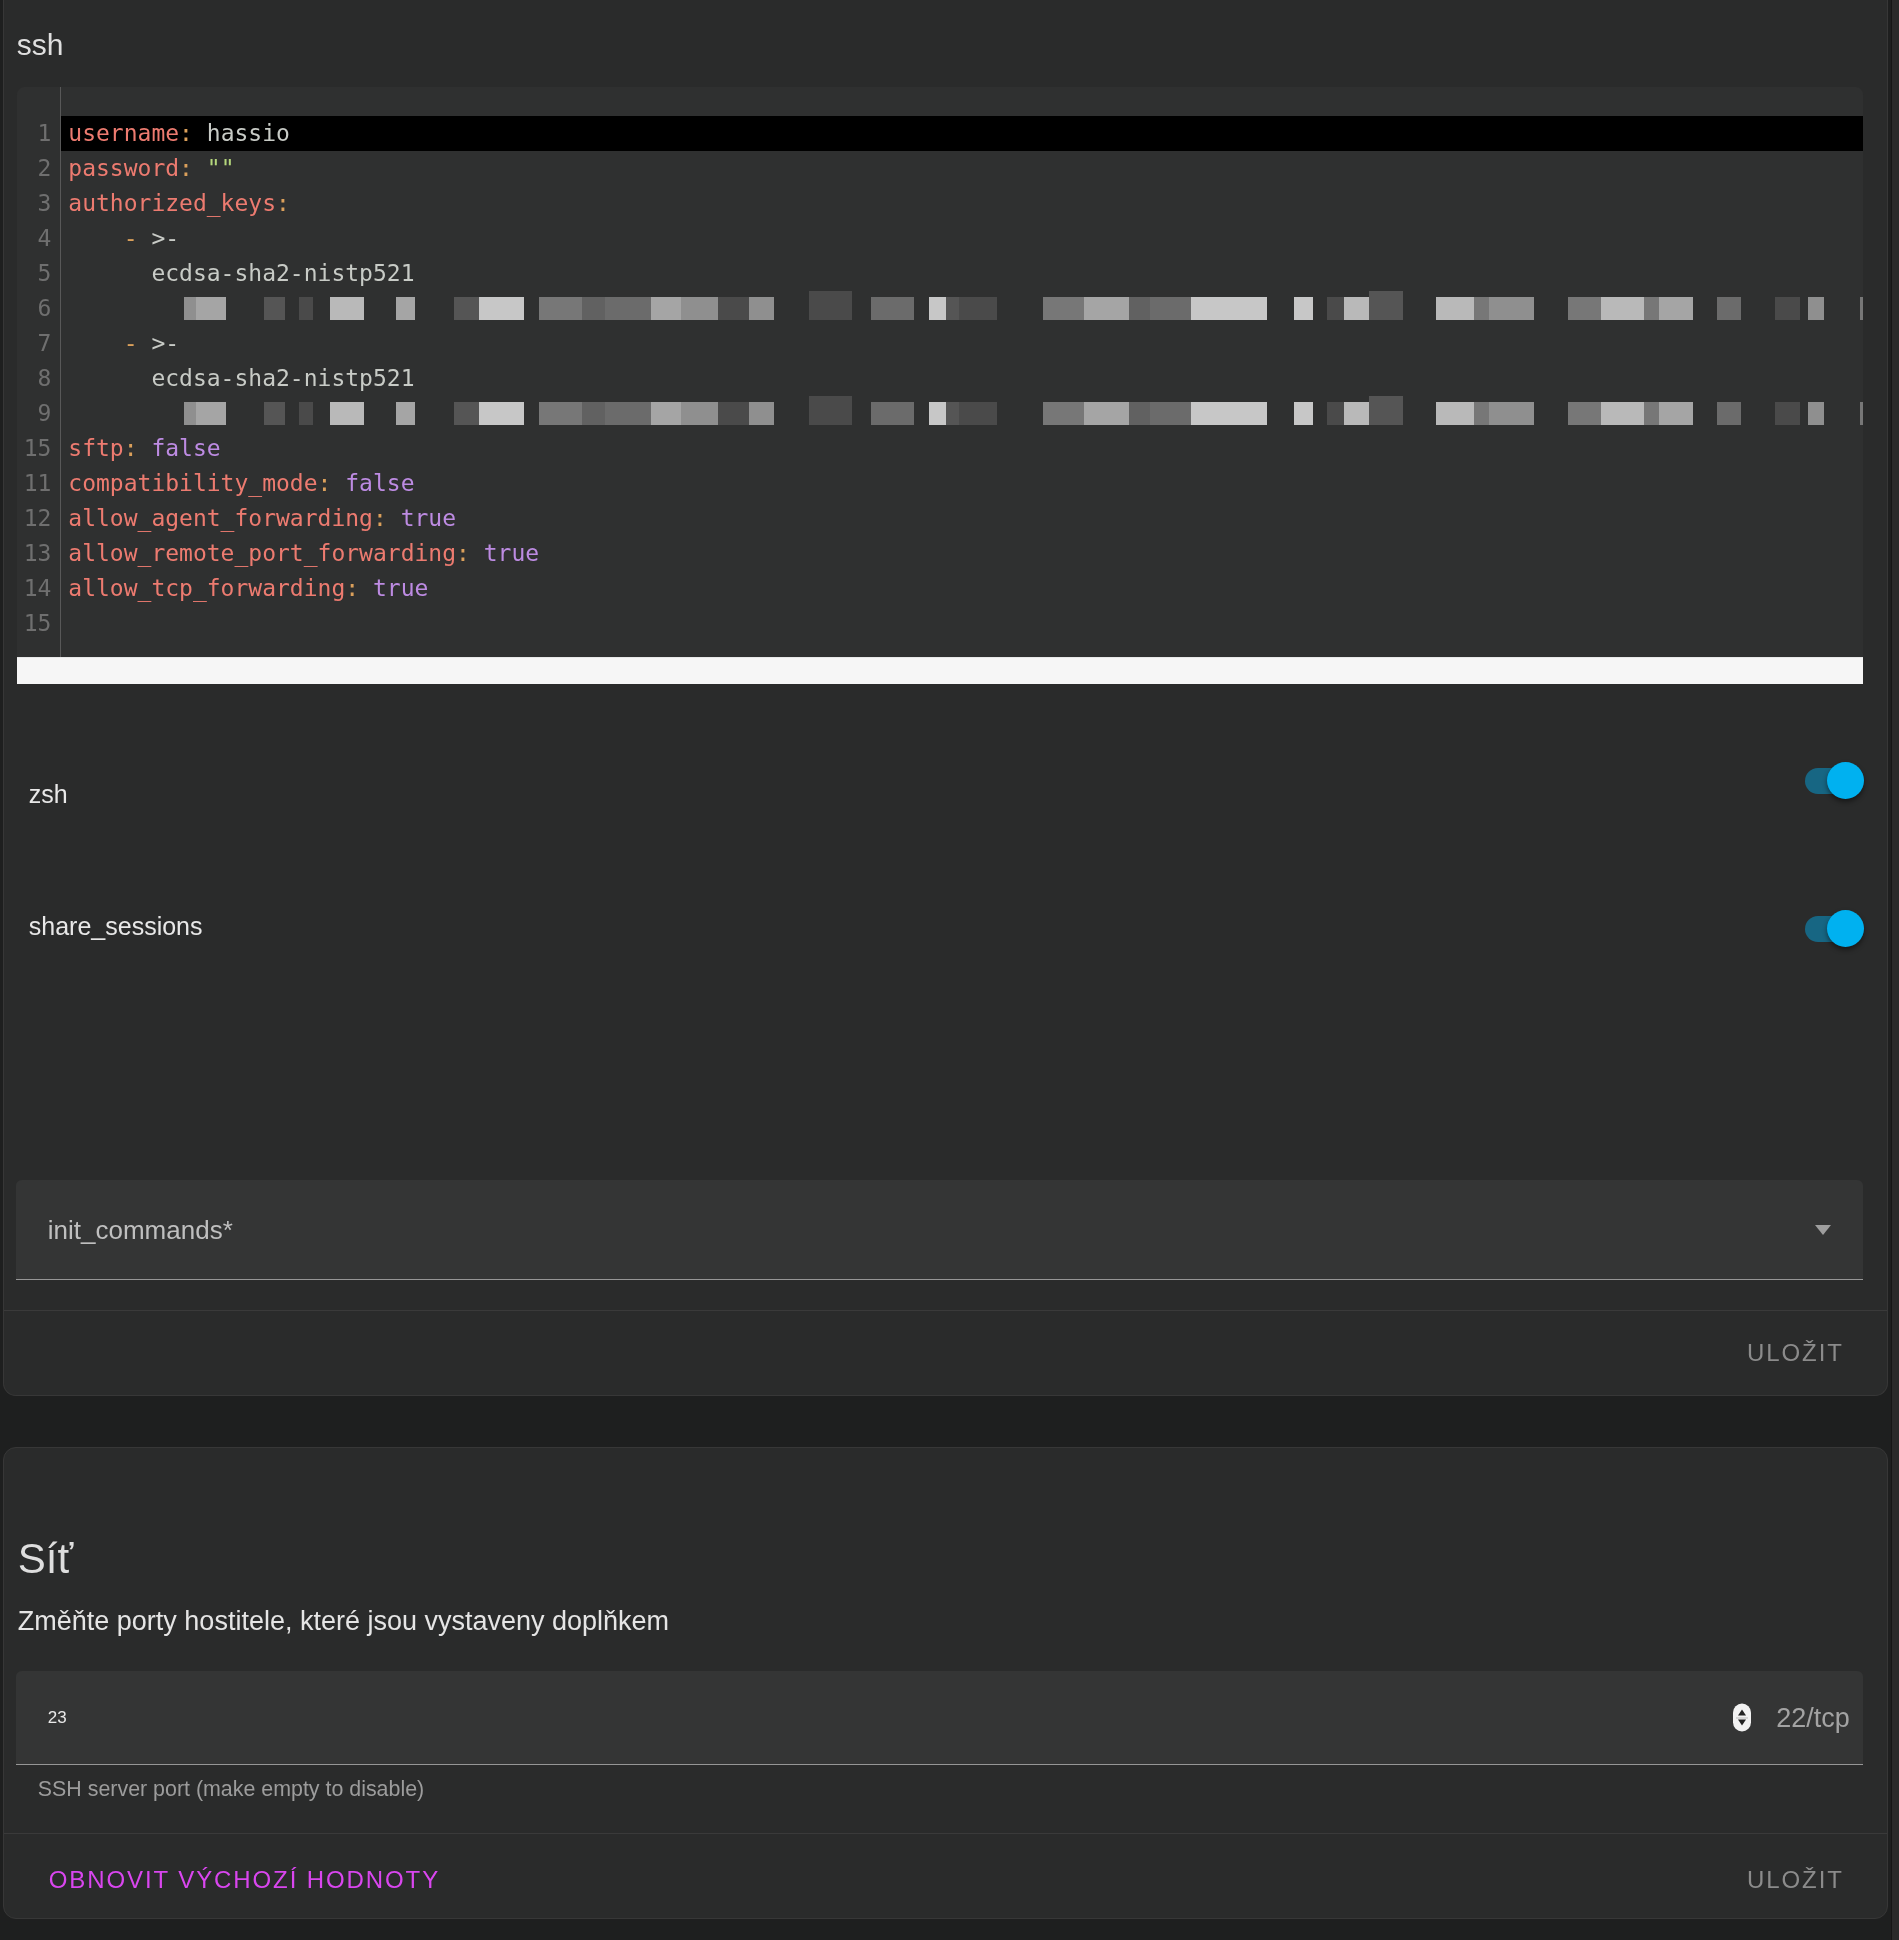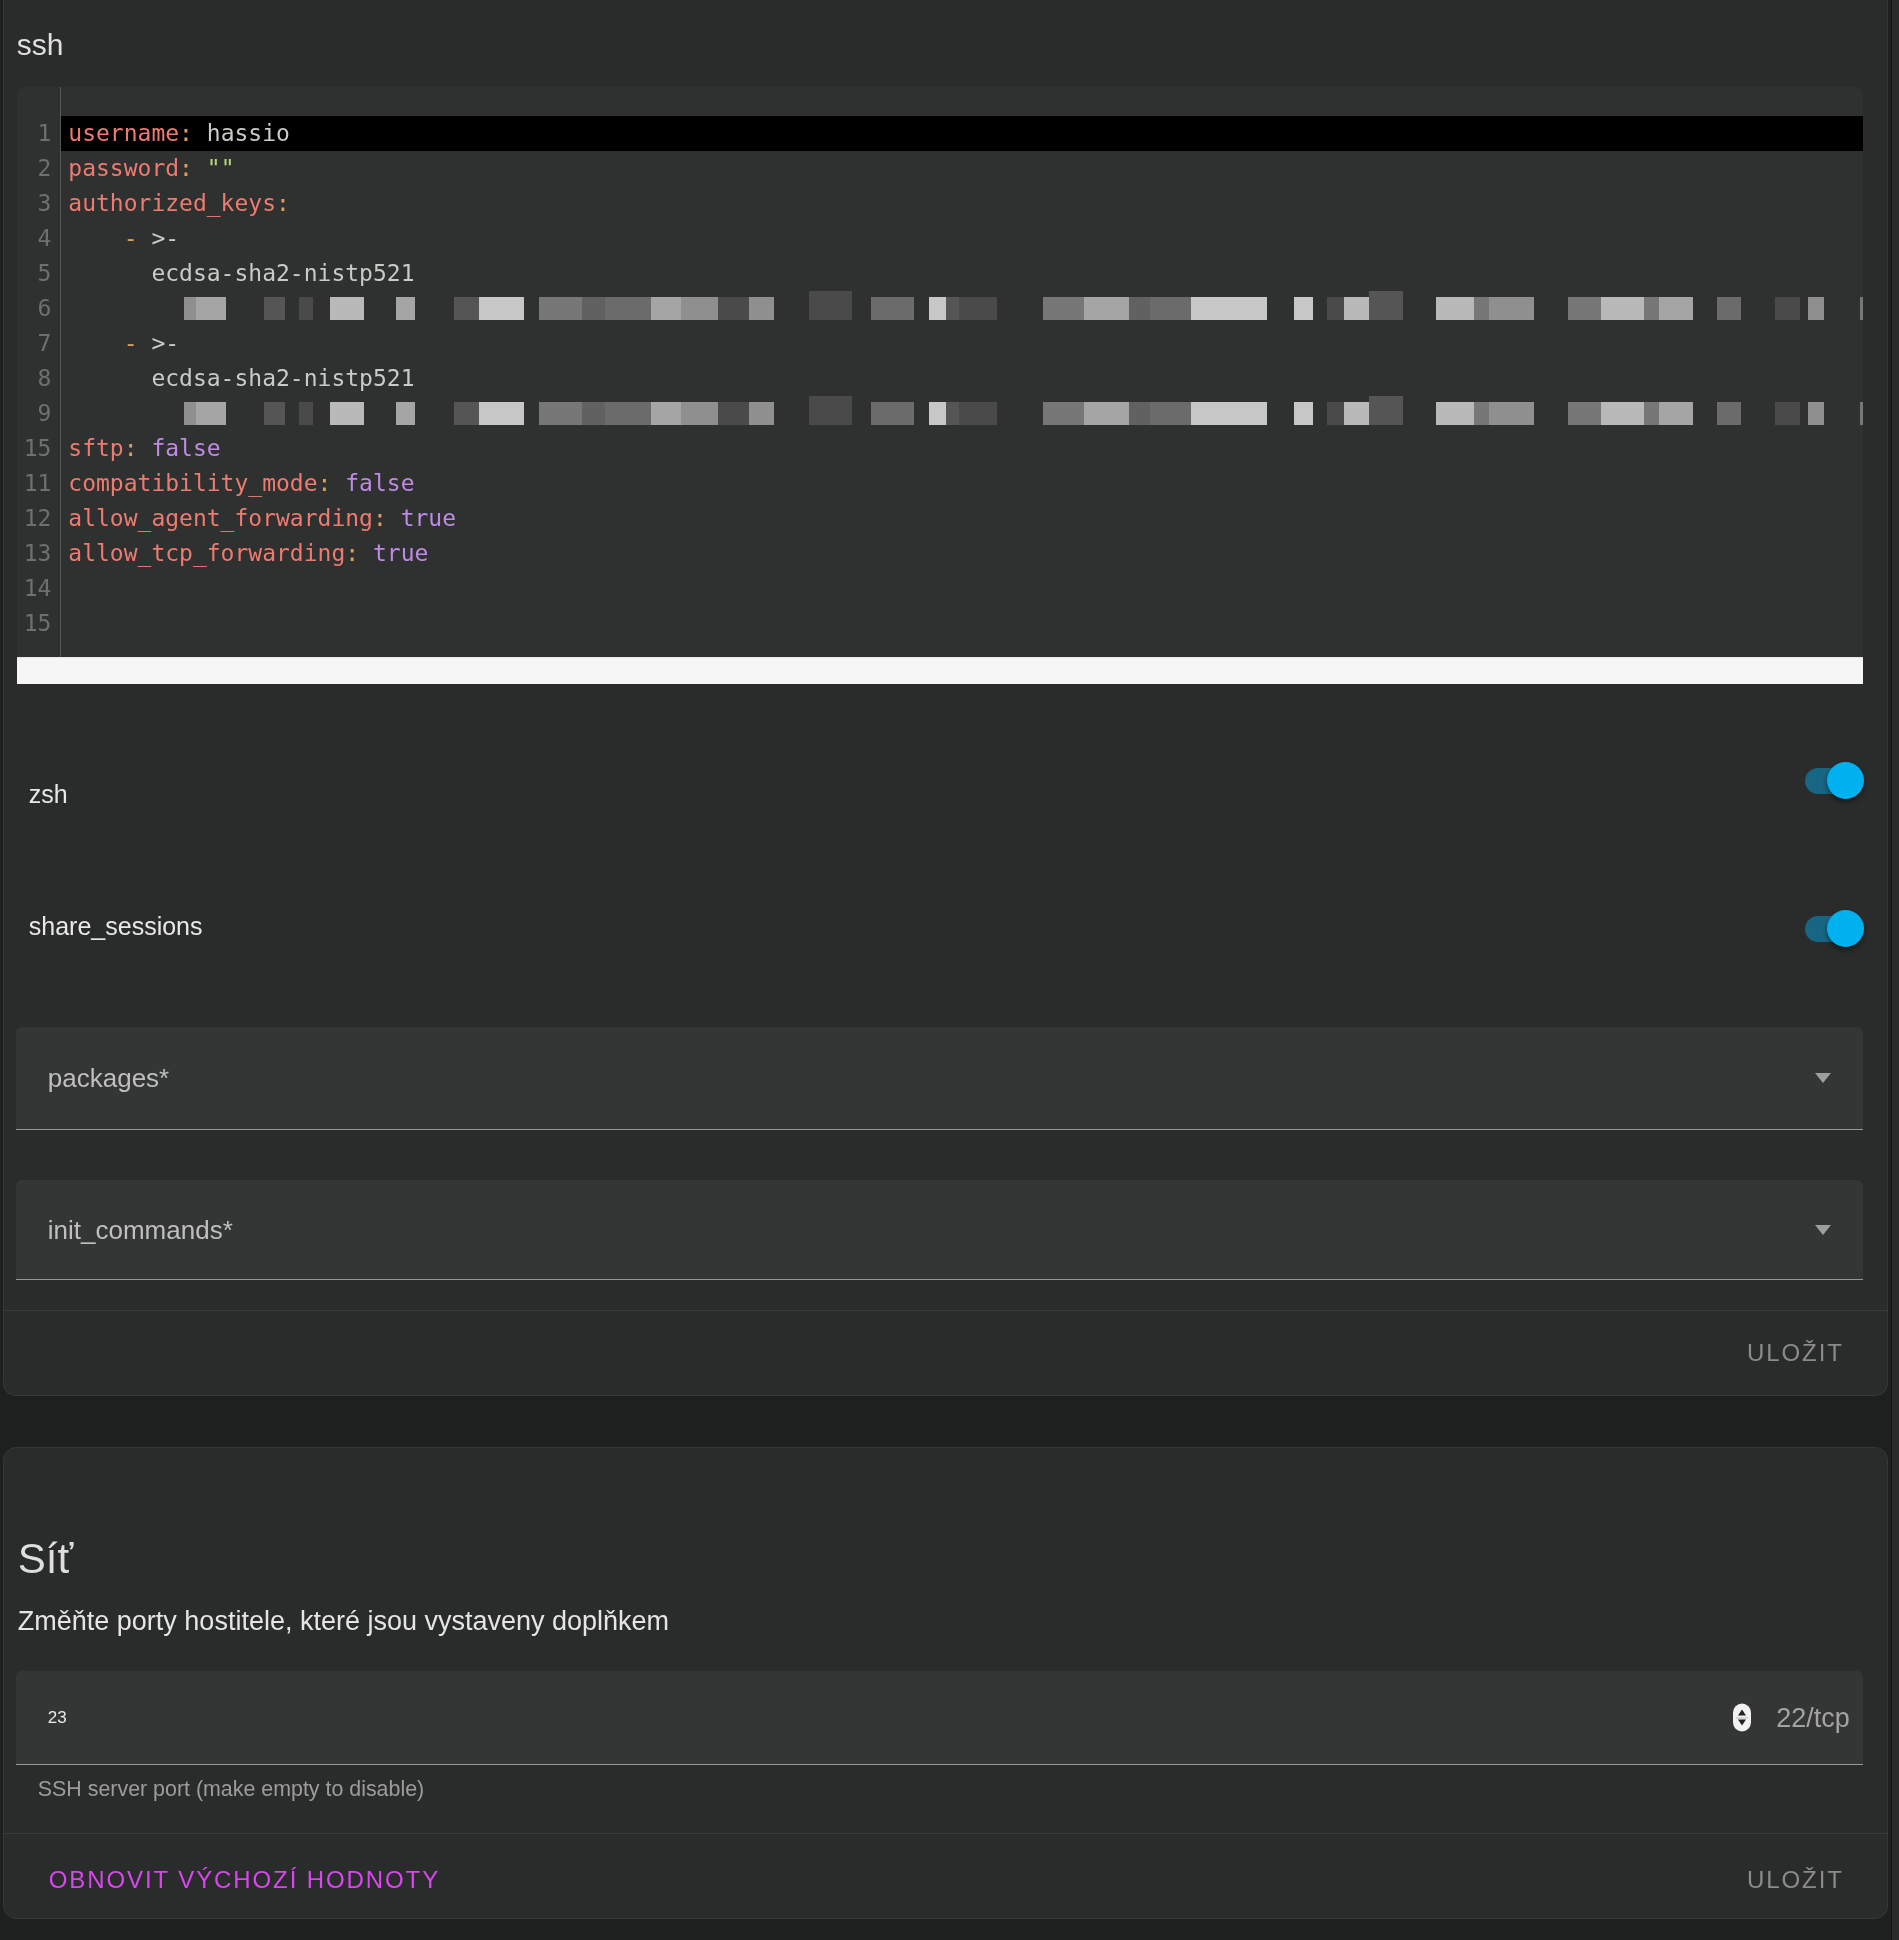--- a/index.html
+++ b/index.html
@@ -116,41 +116,38 @@
           <div class="cline"><span class="tk-key">authorized_keys</span><span class="tk-colon">:</span></div>
           <div class="cline"><span class="tk-val">    </span><span class="tk-dash">-</span><span class="tk-val"> &gt;-</span></div>
           <div class="cline"><span class="tk-val">      ecdsa-sha2-nistp521</span></div>
           <div class="cline"><div class="blurline"><span class="blk" style="width: 36px;"></span><span class="blk" style="width: 12px; background: rgb(143, 143, 143);"></span><span class="blk" style="width: 30px; background: rgb(165, 165, 165);"></span><span class="blk" style="width: 38px;"></span><span class="blk" style="width: 20.5px; background: rgb(85, 85, 85);"></span><span class="blk" style="width: 14px;"></span><span class="blk" style="width: 14px; background: rgb(74, 74, 74);"></span><span class="blk" style="width: 17px;"></span><span class="blk" style="width: 34px; background: rgb(185, 185, 185);"></span><span class="blk" style="width: 32px;"></span><span class="blk" style="width: 19.6px; background: rgb(165, 165, 165);"></span><span class="blk" style="width: 39px;"></span><span class="blk" style="width: 25px; background: rgb(85, 85, 85);"></span><span class="blk" style="width: 45px; background: rgb(199, 199, 199);"></span><span class="blk" style="width: 15px;"></span><span class="blk" style="width: 43px; background: rgb(119, 119, 119);"></span><span class="blk" style="width: 22.4px; background: rgb(97, 97, 97);"></span><span class="blk" style="width: 46px; background: rgb(107, 107, 107);"></span><span class="blk" style="width: 30px; background: rgb(165, 165, 165);"></span><span class="blk" style="width: 37px; background: rgb(143, 143, 143);"></span><span class="blk" style="width: 31px; background: rgb(74, 74, 74);"></span><span class="blk" style="width: 25px; background: rgb(143, 143, 143);"></span><span class="blk" style="width: 35px;"></span><span class="blk nub" style="width: 43px; background: rgb(74, 74, 74);"></span><span class="blk" style="width: 19.6px;"></span><span class="blk" style="width: 43px; background: rgb(107, 107, 107);"></span><span class="blk" style="width: 15px;"></span><span class="blk" style="width: 17px; background: rgb(199, 199, 199);"></span><span class="blk" style="width: 13px; background: rgb(85, 85, 85);"></span><span class="blk" style="width: 38px; background: rgb(74, 74, 74);"></span><span class="blk" style="width: 46px;"></span><span class="blk" style="width: 41px; background: rgb(119, 119, 119);"></span><span class="blk" style="width: 45px; background: rgb(165, 165, 165);"></span><span class="blk" style="width: 20.5px; background: rgb(97, 97, 97);"></span><span class="blk" style="width: 41px; background: rgb(107, 107, 107);"></span><span class="blk" style="width: 41px; background: rgb(199, 199, 199);"></span><span class="blk" style="width: 35px; background: rgb(199, 199, 199);"></span><span class="blk" style="width: 27px;"></span><span class="blk" style="width: 19.6px; background: rgb(199, 199, 199);"></span><span class="blk" style="width: 14px;"></span><span class="blk" style="width: 17px; background: rgb(74, 74, 74);"></span><span class="blk" style="width: 25px; background: rgb(185, 185, 185);"></span><span class="blk nub" style="width: 34px; background: rgb(85, 85, 85);"></span><span class="blk" style="width: 33px;"></span><span class="blk" style="width: 38px; background: rgb(185, 185, 185);"></span><span class="blk" style="width: 15px; background: rgb(119, 119, 119);"></span><span class="blk" style="width: 45px; background: rgb(143, 143, 143);"></span><span class="blk" style="width: 34px;"></span><span class="blk" style="width: 33px; background: rgb(119, 119, 119);"></span><span class="blk" style="width: 43px; background: rgb(185, 185, 185);"></span><span class="blk" style="width: 15px; background: rgb(119, 119, 119);"></span><span class="blk" style="width: 34px; background: rgb(165, 165, 165);"></span><span class="blk" style="width: 24px;"></span><span class="blk" style="width: 24px; background: rgb(107, 107, 107);"></span><span class="blk" style="width: 34px;"></span><span class="blk" style="width: 25px; background: rgb(74, 74, 74);"></span><span class="blk" style="width: 7.5px;"></span><span class="blk" style="width: 16px; background: rgb(143, 143, 143);"></span><span class="blk" style="width: 36px;"></span><span class="blk" style="width: 34px; background: rgb(119, 119, 119);"></span></div></div>
           <div class="cline"><span class="tk-val">    </span><span class="tk-dash">-</span><span class="tk-val"> &gt;-</span></div>
           <div class="cline"><span class="tk-val">      ecdsa-sha2-nistp521</span></div>
           <div class="cline"><div class="blurline"><span class="blk" style="width: 36px;"></span><span class="blk" style="width: 12px; background: rgb(143, 143, 143);"></span><span class="blk" style="width: 30px; background: rgb(165, 165, 165);"></span><span class="blk" style="width: 38px;"></span><span class="blk" style="width: 20.5px; background: rgb(85, 85, 85);"></span><span class="blk" style="width: 14px;"></span><span class="blk" style="width: 14px; background: rgb(74, 74, 74);"></span><span class="blk" style="width: 17px;"></span><span class="blk" style="width: 34px; background: rgb(185, 185, 185);"></span><span class="blk" style="width: 32px;"></span><span class="blk" style="width: 19.6px; background: rgb(165, 165, 165);"></span><span class="blk" style="width: 39px;"></span><span class="blk" style="width: 25px; background: rgb(85, 85, 85);"></span><span class="blk" style="width: 45px; background: rgb(199, 199, 199);"></span><span class="blk" style="width: 15px;"></span><span class="blk" style="width: 43px; background: rgb(119, 119, 119);"></span><span class="blk" style="width: 22.4px; background: rgb(97, 97, 97);"></span><span class="blk" style="width: 46px; background: rgb(107, 107, 107);"></span><span class="blk" style="width: 30px; background: rgb(165, 165, 165);"></span><span class="blk" style="width: 37px; background: rgb(143, 143, 143);"></span><span class="blk" style="width: 31px; background: rgb(74, 74, 74);"></span><span class="blk" style="width: 25px; background: rgb(143, 143, 143);"></span><span class="blk" style="width: 35px;"></span><span class="blk nub" style="width: 43px; background: rgb(74, 74, 74);"></span><span class="blk" style="width: 19.6px;"></span><span class="blk" style="width: 43px; background: rgb(107, 107, 107);"></span><span class="blk" style="width: 15px;"></span><span class="blk" style="width: 17px; background: rgb(199, 199, 199);"></span><span class="blk" style="width: 13px; background: rgb(85, 85, 85);"></span><span class="blk" style="width: 38px; background: rgb(74, 74, 74);"></span><span class="blk" style="width: 46px;"></span><span class="blk" style="width: 41px; background: rgb(119, 119, 119);"></span><span class="blk" style="width: 45px; background: rgb(165, 165, 165);"></span><span class="blk" style="width: 20.5px; background: rgb(97, 97, 97);"></span><span class="blk" style="width: 41px; background: rgb(107, 107, 107);"></span><span class="blk" style="width: 41px; background: rgb(199, 199, 199);"></span><span class="blk" style="width: 35px; background: rgb(199, 199, 199);"></span><span class="blk" style="width: 27px;"></span><span class="blk" style="width: 19.6px; background: rgb(199, 199, 199);"></span><span class="blk" style="width: 14px;"></span><span class="blk" style="width: 17px; background: rgb(74, 74, 74);"></span><span class="blk" style="width: 25px; background: rgb(185, 185, 185);"></span><span class="blk nub" style="width: 34px; background: rgb(85, 85, 85);"></span><span class="blk" style="width: 33px;"></span><span class="blk" style="width: 38px; background: rgb(185, 185, 185);"></span><span class="blk" style="width: 15px; background: rgb(119, 119, 119);"></span><span class="blk" style="width: 45px; background: rgb(143, 143, 143);"></span><span class="blk" style="width: 34px;"></span><span class="blk" style="width: 33px; background: rgb(119, 119, 119);"></span><span class="blk" style="width: 43px; background: rgb(185, 185, 185);"></span><span class="blk" style="width: 15px; background: rgb(119, 119, 119);"></span><span class="blk" style="width: 34px; background: rgb(165, 165, 165);"></span><span class="blk" style="width: 24px;"></span><span class="blk" style="width: 24px; background: rgb(107, 107, 107);"></span><span class="blk" style="width: 34px;"></span><span class="blk" style="width: 25px; background: rgb(74, 74, 74);"></span><span class="blk" style="width: 7.5px;"></span><span class="blk" style="width: 16px; background: rgb(143, 143, 143);"></span><span class="blk" style="width: 36px;"></span><span class="blk" style="width: 34px; background: rgb(119, 119, 119);"></span></div></div>
           <div class="cline"><span class="tk-key">sftp</span><span class="tk-colon">:</span><span class="tk-bool"> false</span></div>
           <div class="cline"><span class="tk-key">compatibility_mode</span><span class="tk-colon">:</span><span class="tk-bool"> false</span></div>
           <div class="cline"><span class="tk-key">allow_agent_forwarding</span><span class="tk-colon">:</span><span class="tk-bool"> true</span></div>
+          <div class="cline"><span class="tk-key">allow_remote_port_forwarding</span><span class="tk-colon">:</span><span class="tk-bool"> true</span></div>
           <div class="cline"><span class="tk-key">allow_tcp_forwarding</span><span class="tk-colon">:</span><span class="tk-bool"> true</span></div>
           <div class="cline"></div>
         </div>
     </div>
     <div class="hscroll"></div>
   </div>
 
   <div class="toggle-label" style="top:780px;">zsh</div>
   <div class="switch" style="left:1801px;top:768px;">
     <div class="thumb"></div>
   </div>
 
   <div class="toggle-label" style="top:912px;">share_sessions</div>
   <div class="switch" style="left:1801px;top:916px;">
     <div class="thumb"></div>
   </div>
 
-  <div class="fieldbox" style="top:1027px;height:103px;">
-    <div class="flabel">packages*</div>
-    <div class="caret"></div>
-  </div>
 
   <div class="fieldbox" style="top:1180px;height:100px;">
     <div class="flabel">init_commands*</div>
     <div class="caret"></div>
   </div>
 
   <div class="divider" style="top:1310px;"></div>
 
   <div class="txtbtn" style="right:43px;top:1339px;">ULOŽIT</div>
 </div>

